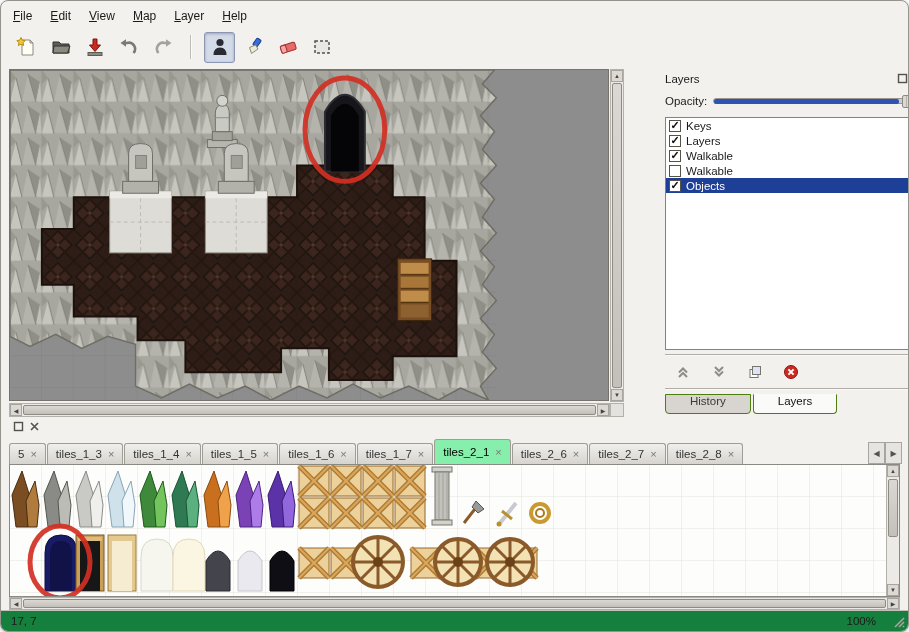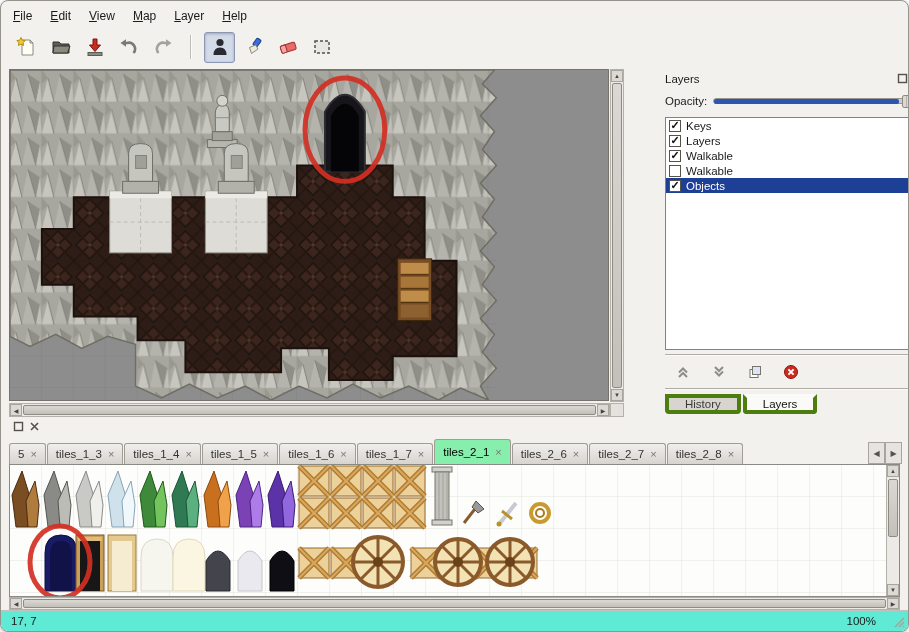--- a/index.html
+++ b/index.html
@@ -39,34 +39,34 @@
   .slider-handle{position:absolute;right:0;top:0;width:23px;height:13px;background:repeating-linear-gradient(90deg,#dbd8d3 0 3px,#b6b2ac 3px 4px);border:1px solid #8e8a84;border-radius:2px;}
   .lp-list{margin-top:8px;height:233px;border:1px solid #ec4899;background:#fff;overflow:hidden;}
   .layer-row{height:15px;display:flex;align-items:center;gap:5px;padding:0 3px;font-size:11.5px;}
   .layer-row.selected{color:#fff;}
   .checkbox{width:12px;height:12px;min-width:12px;background:#fff;border:1px solid #55524c;display:inline-flex;align-items:center;justify-content:center;font-size:11px;color:#111;line-height:1;}
   .checkbox.checked::after{content:"✓";font-weight:bold;margin-top:-1px;}
   .groove{height:2px;border-top:1px solid #b0aca6;border-bottom:1px solid #fbfaf8;margin:4px 0;}
   .lp-toolbar{height:24px;display:flex;align-items:center;gap:16px;padding:0 8px;}
   .lp-tbtn{width:20px;height:20px;display:flex;align-items:center;justify-content:center;background:transparent;border:none;padding:0;}
   .lp-tabs{display:flex;margin-top:3px;padding-left:0;}
-  .p-tab{height:20px;display:flex;padding:0 16px;font-size:11.5px;background:#d8d5d0;border:4px solid #4d7c0f;border-radius:0 0 4px 4px;margin-right:2px;color:#3a3a36;}
+  .p-tab{height:20px;display:flex;padding:0 24px;font-size:11.5px;background:#d8d5d0;border:1px solid #4d7c0f;border-radius:0 0 4px 4px;margin-right:2px;color:#3a3a36;}
   .p-tab.active{background:#fafaf8;color:#111;position:relative;z-index:2;border-top-color:#fafaf8;}
   
   .tilesets-panel{position:absolute;left:8px;top:418px;width:893px;height:192px;}
   .ts-tabbar{position:absolute;left:0;top:20px;right:40px;height:25px;display:flex;align-items:flex-end;overflow:hidden;}
   .ts-tab{height:21px;display:flex;align-items:center;gap:6px;padding:0 8px;background:linear-gradient(#f0efec,#d7d4cf);border:1px solid #a09c96;border-bottom:none;border-radius:3px 3px 0 0;margin-right:1px;font-size:11.5px;white-space:nowrap;color:#333;}
   .ts-tab.active{height:25px;background:#86efac;color:#000;z-index:2;}
   .tab-close{font-size:11px;color:#777;line-height:1;}
   .ts-navs{position:absolute;right:0;top:23px;display:flex;height:22px;}
   .nav-btn{width:17px;height:22px;display:flex;align-items:center;justify-content:center;font-size:8px;color:#55524c;background:#e6e4e0;border:1px solid #a8a49e;padding:0;}
   .ts-content{position:absolute;left:0;top:45px;width:891px;height:133px;border:1px solid #8a8a84;background:#fff;overflow:hidden;}
   .ts-content svg{position:absolute;left:0;top:0;}
   
-  .statusbar{position:absolute;left:0;right:0;bottom:0;height:21px;border-top:1px solid #c4c0ba;display:flex;align-items:center;padding:0 10px;font-size:11.5px;background:#5eead4;}
+  .statusbar{position:absolute;left:0;right:0;bottom:0;height:21px;border-top:1px solid #c4c0ba;display:flex;align-items:center;padding:0 10px;font-size:11.5px;background:#15803d;}
   .sb-spacer{flex:1;}
   .zoom-label{margin-right:22px;}
   .resize-grip{position:absolute;right:3px;bottom:3px;}
   .splitter{position:absolute;background:transparent;}
 </style>
 </head>
 <body>
 
 <div class="window">
 

